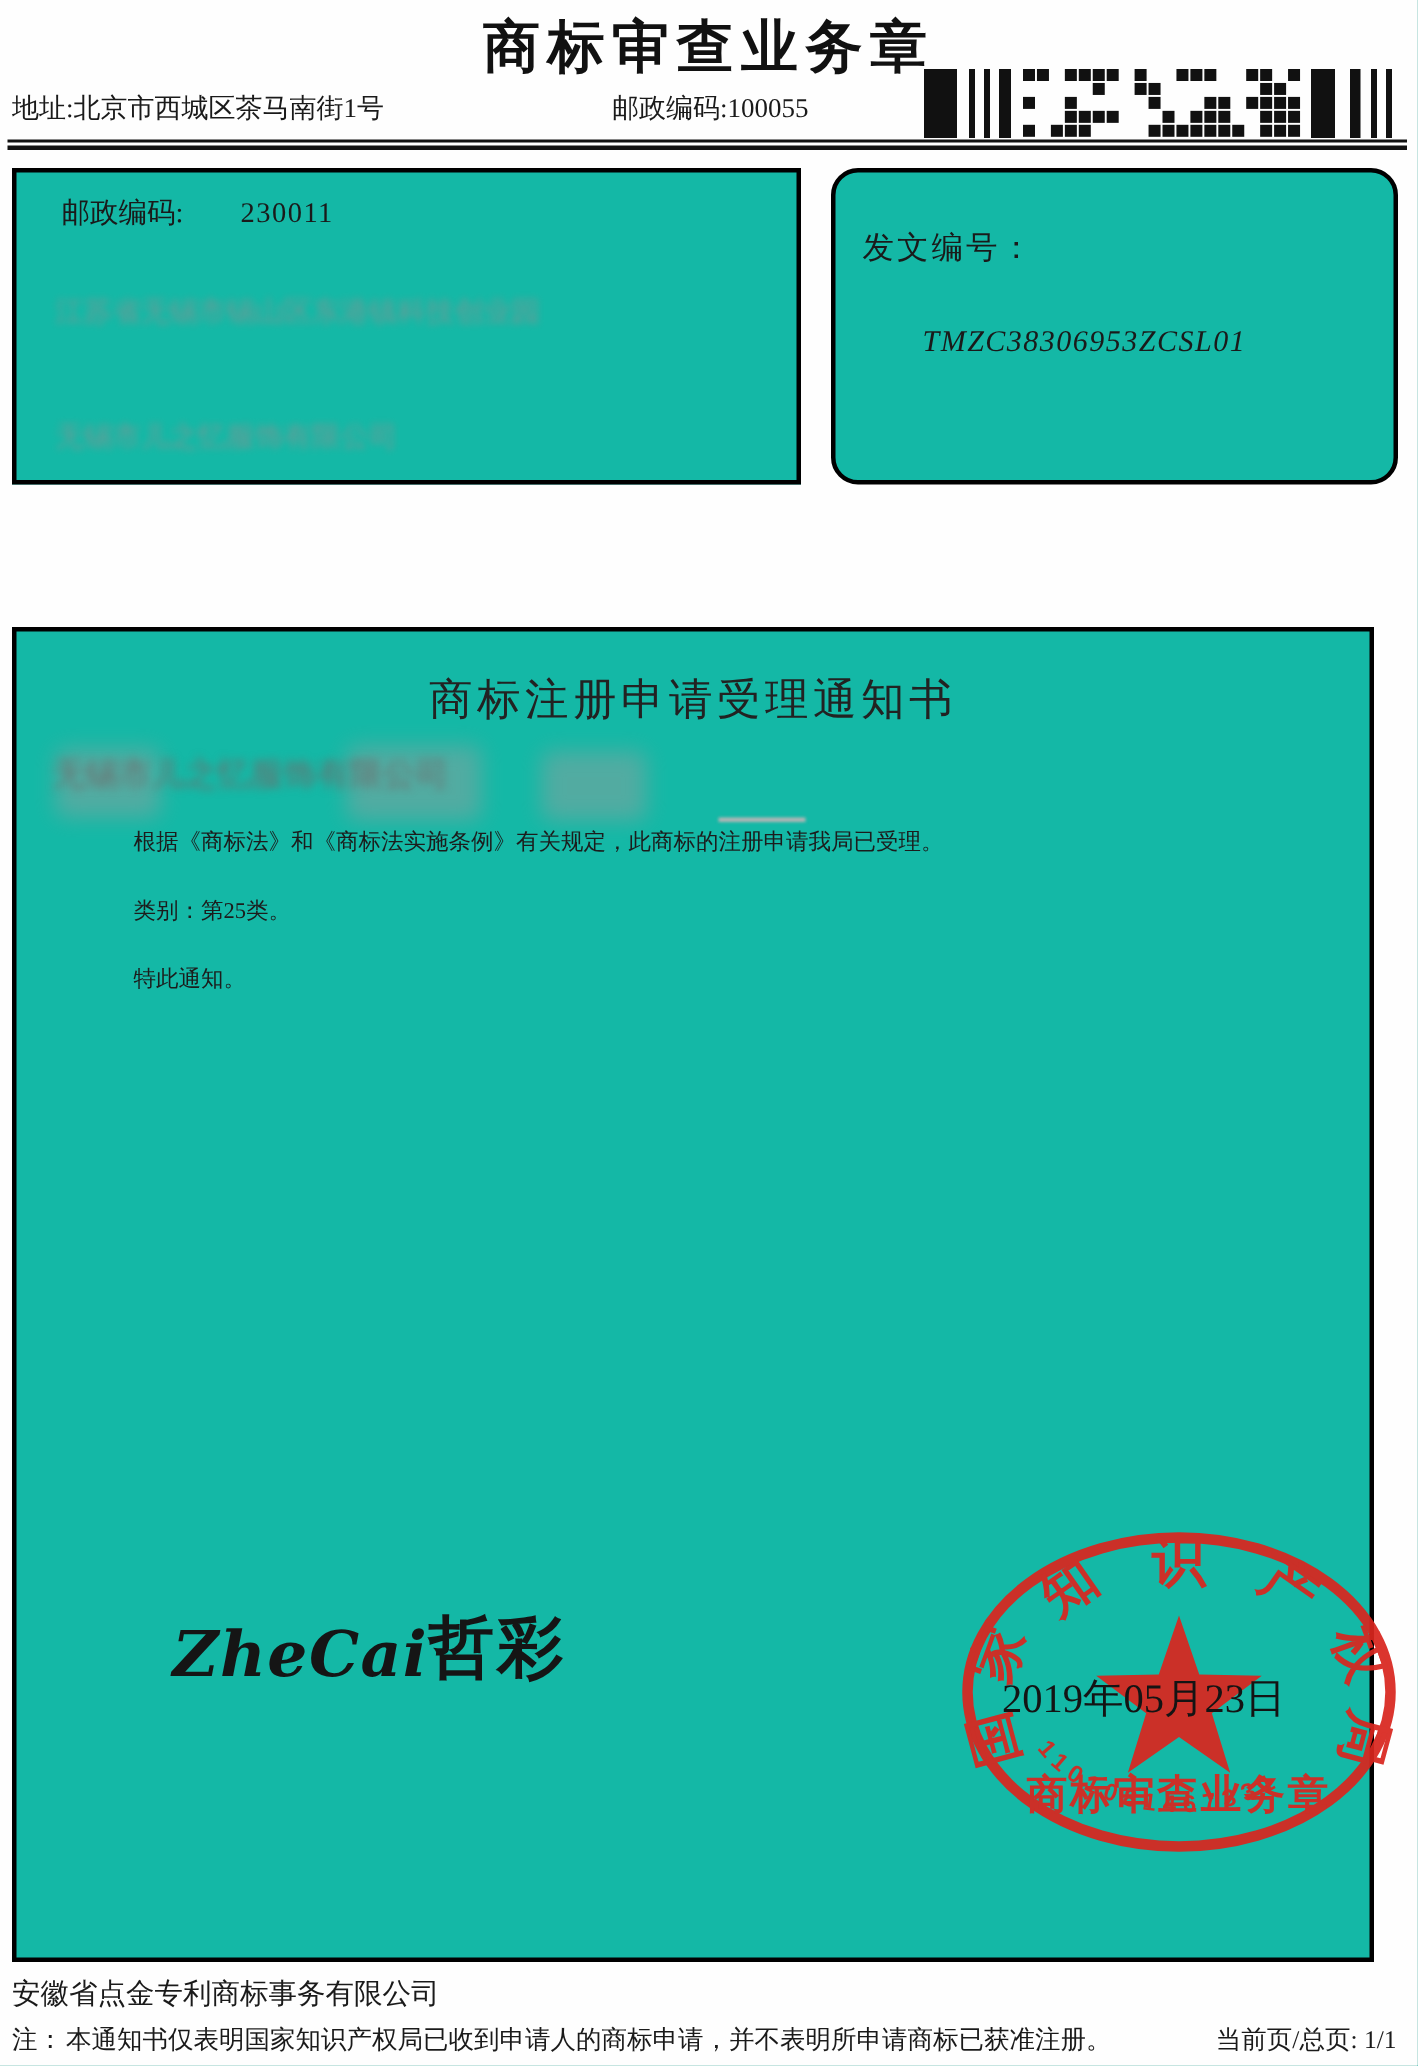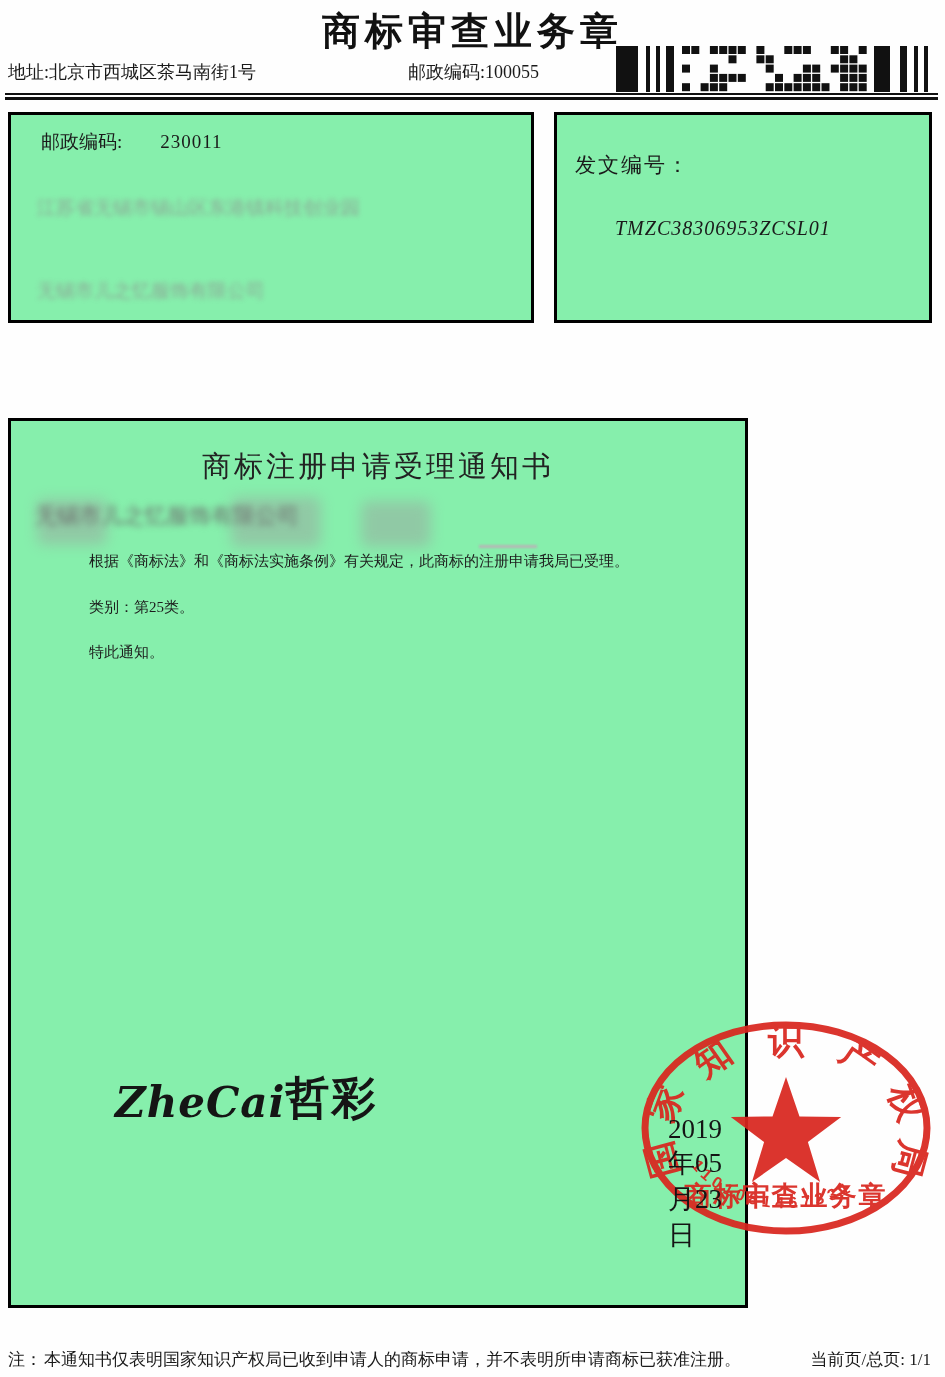--- a/index.html
+++ b/index.html
@@ -14,25 +14,25 @@
   
   .doc-title { top:6px; left:0; width:100%; text-align:center;
     font-size:38px; font-weight:bold; letter-spacing:5px; color:#111; }
   .hdr-address { top:60px; left:8px; font-size:18px; }
   .hdr-postal  { top:60px; left:408px; font-size:18px; }
   .barcode { top:46px; left:616px; width:320px; height:46px; }
   .rule-thin  { top:93px; left:5px; width:933px; height:2px; background:#111; }
   .rule-thick { top:97px; left:5px; width:933px; height:3px; background:#111; }
 
   
-  .box { border:3px solid #000; background:#86efac; }
+  .box { border:3px solid #000; background:#14b8a6; }
   .recipient-box { top:112px; left:8px;  width:526px; height:211px; }
-  .docnum-box    { top:112px; left:554px; width:378px; height:211px; }
+  .docnum-box    { top:112px; left:554px; width:378px; height:211px;border-radius:18px; }
   .approw-box    { top:344px; left:8px;  width:924px; height:56px; }
-  .main-box      { top:418px; left:8px;  width:740px; height:890px; }
+  .main-box      { top:418px; left:8px;  width:908px; height:890px; }
 
   .rb-postal { top:14px; left:30px; font-size:19px; }
   .rb-postal .val { margin-left:38px; letter-spacing:1px; }
   .blurred { color:#8f8f8f; filter:blur(2.6px); opacity:.75; white-space:nowrap; }
   .rb-line1 { top:80px;  left:26px; font-size:19px; }
   .rb-line2 { top:163px; left:26px; font-size:19px; }
 
   .dn-label { top:36px; left:18px; font-size:21px; letter-spacing:2px; }
   .dn-value { top:102px; left:58px; font-size:20px; letter-spacing:1px;font-style:italic; }
 
@@ -202,20 +202,21 @@
         </g>
       <polygon points="148,58 161.5,97.4 203.2,98.1 169.9,123.1 182.1,162.9 148,139 113.9,162.9 126.1,123.1 92.8,98.1 134.5,97.4" fill="var(--stamp-color,#d9261f)"></polygon>
       <text class="stamp-inner" x="148" y="186">商标审查业务章</text>
       <text class="stamp-serial">
         <textPath href="#serialPath" startOffset="6">1101081467331</textPath>
       </text>
     </svg>
     <div class="abs stamp-date">2019年05月23日</div>
   </div>
 
+  <div class="abs agency">安徽省点金专利商标事务有限公司</div>
   <div class="abs note-row">
     <span class="note-label">注：</span>
     <span class="note-text">本通知书仅表明国家知识产权局已收到申请人的商标申请，并不表明所申请商标已获准注册。</span>
     <span class="page-indicator">
       <span>当前页/总页:</span>
       <span>1/1</span>
     </span>
   </div>
 
 </div>

